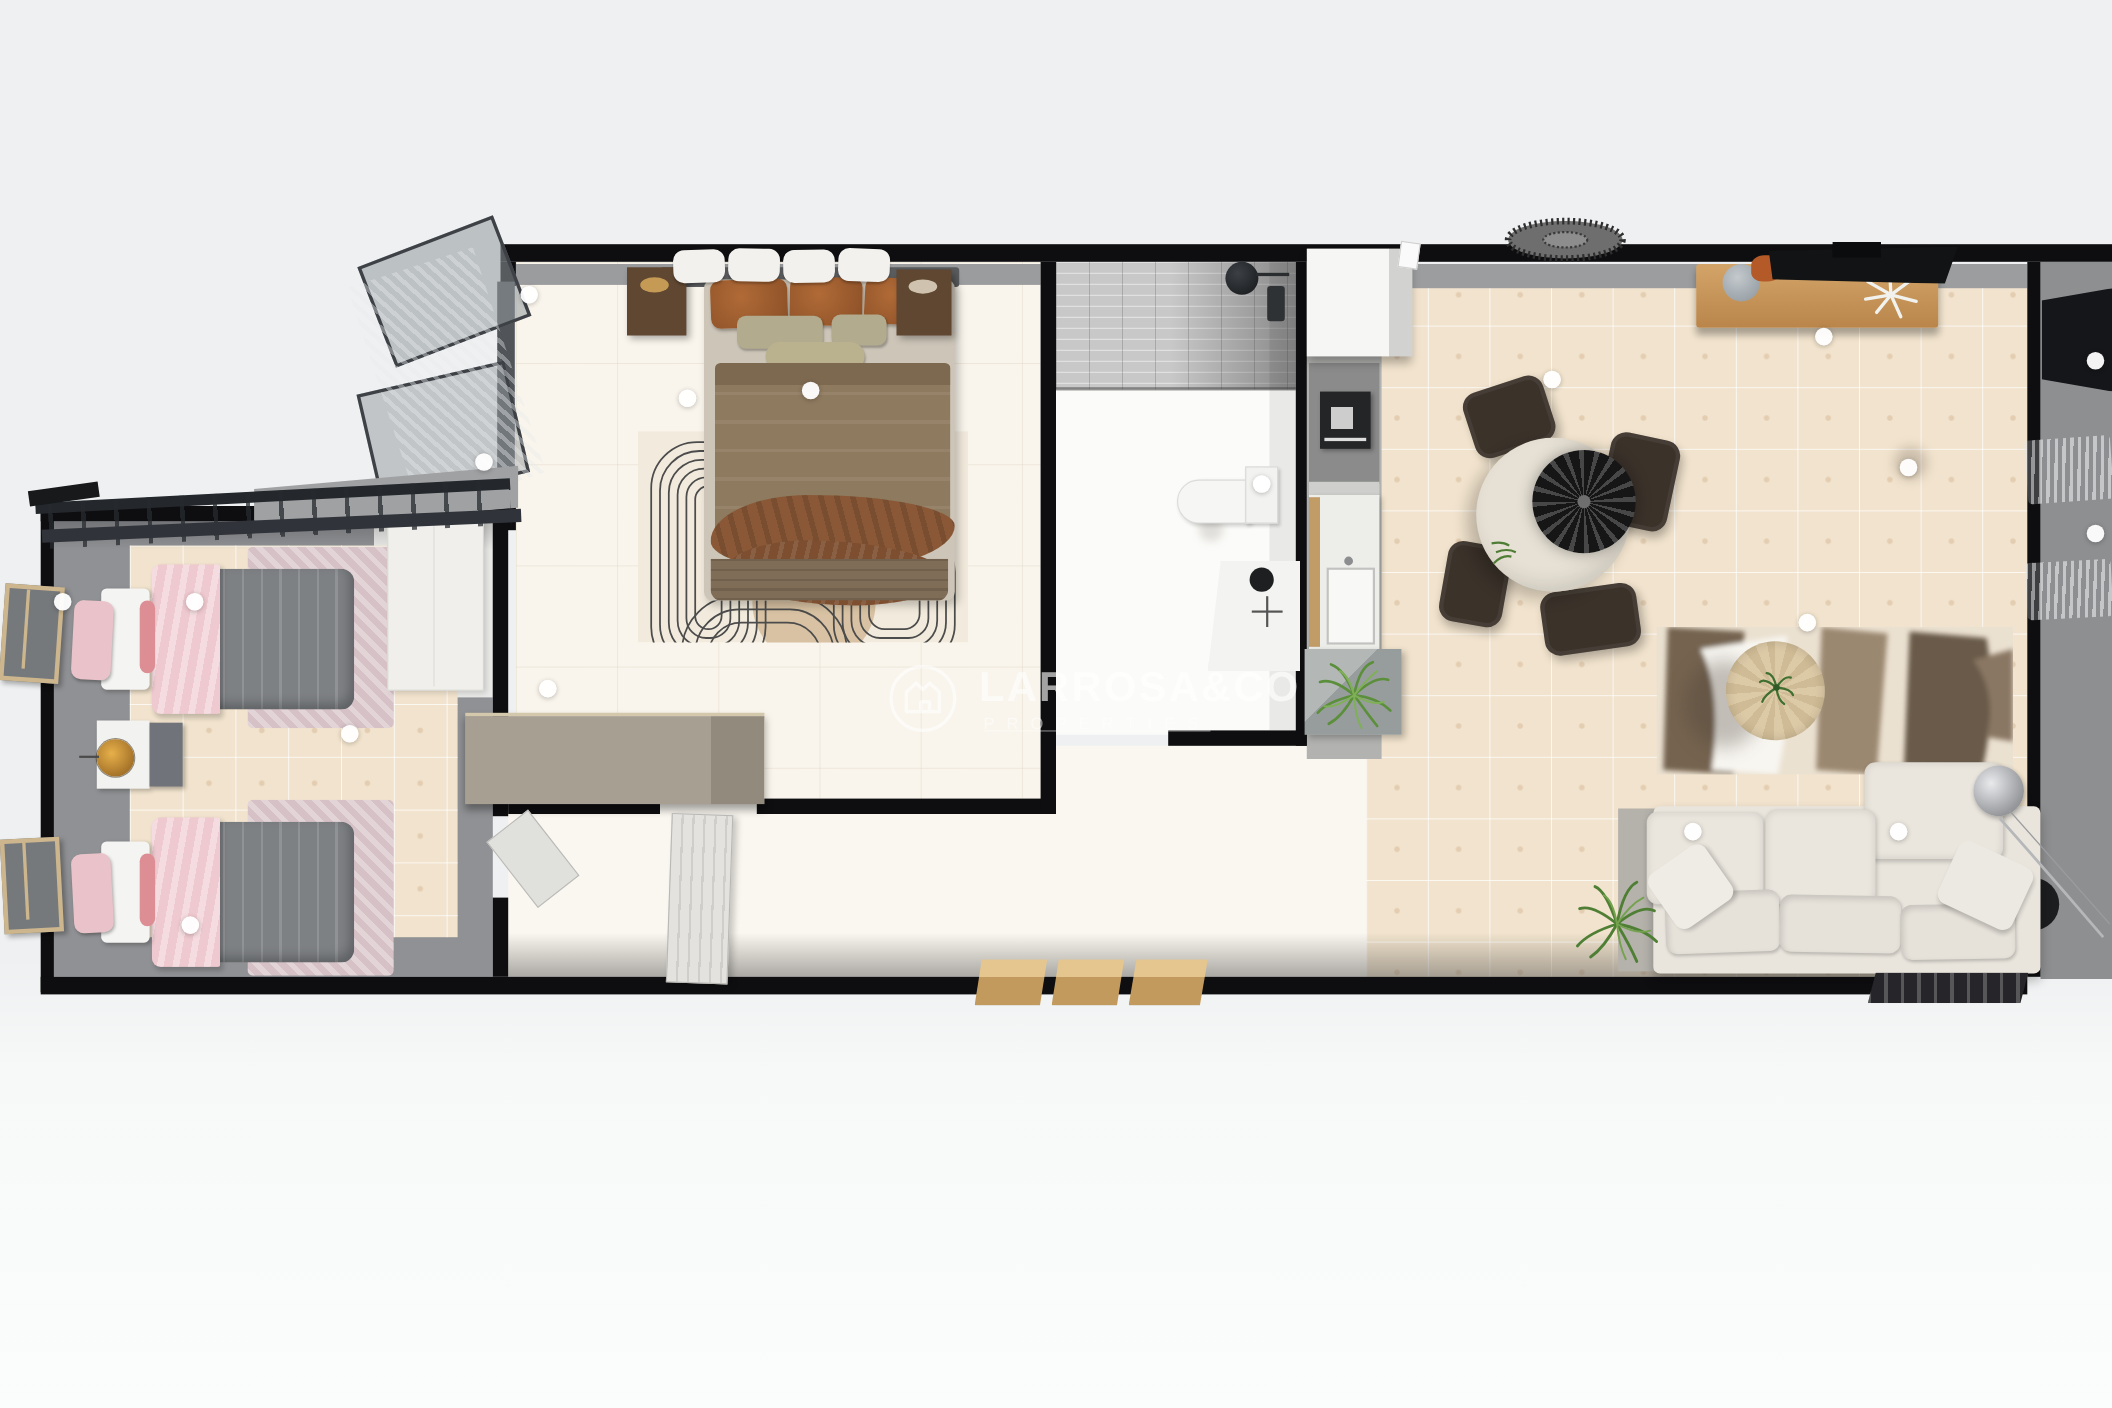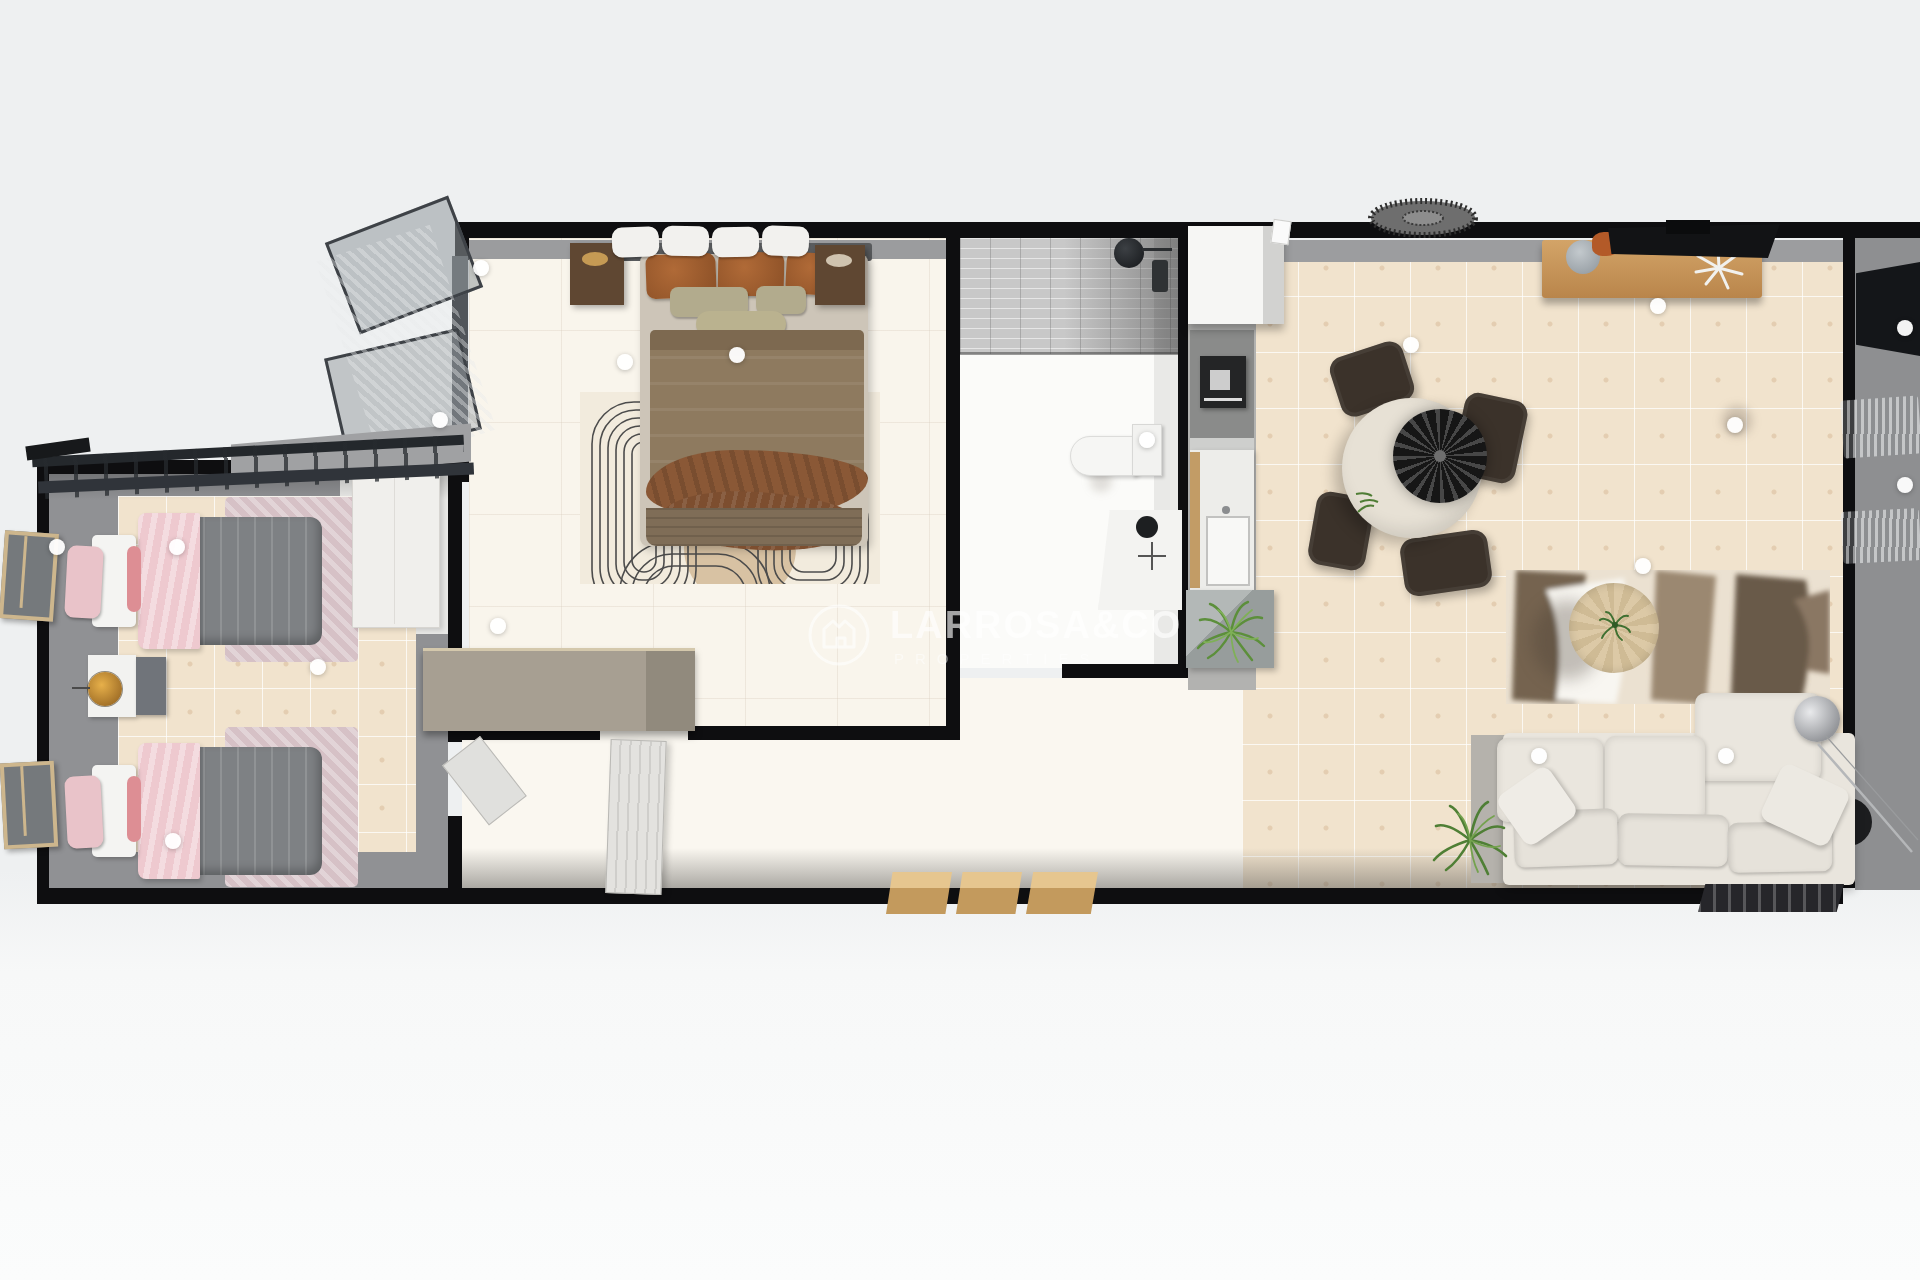--- a/index.html
+++ b/index.html
@@ -26,21 +26,21 @@
   .rust{position:absolute;background:radial-gradient(circle at 40% 35%,#b06a37,#8a4f26);
     border-radius:9px;box-shadow:1px 2px 3px rgba(0,0,0,.3);}
   .sage{position:absolute;background:#b2ab8d;border-radius:8px;box-shadow:1px 2px 2px rgba(0,0,0,.25);}
   .cushion{position:absolute;background:#eae6de;border-radius:10px;
     box-shadow:inset 0 0 8px rgba(0,0,0,.12),1px 2px 4px rgba(0,0,0,.18);}
   .seatc{position:absolute;background:#e6e2da;border-radius:10px;
     box-shadow:inset 2px 3px 6px rgba(0,0,0,.14),1px 2px 3px rgba(0,0,0,.2);}
   .wm-title{position:absolute;left:84px;top:4px;font-weight:bold;font-size:38px;
     letter-spacing:2px;color:rgba(255,255,255,.62);white-space:nowrap;}
   .wm-sub{position:absolute;left:88px;top:50px;font-size:15px;letter-spacing:11px;
-    color:rgba(255,255,255,.5);white-space:nowrap;}
+    color:rgba(255,255,255,.5);white-space:nowrap;text-decoration:underline;}
   .matstep{position:absolute;background:linear-gradient(180deg,#e6c68f 0 38%,#c39a5d 38% 100%);
     clip-path:polygon(10% 0,100% 0,90% 100%,0 100%);box-shadow:0 3px 4px rgba(0,0,0,.2);}
   .curtain{position:absolute;background:repeating-linear-gradient(95deg,rgba(228,230,231,.75) 0 3px,rgba(138,142,145,.45) 3px 7px);
     border-radius:4px;opacity:.85;}
 </style>
 </head>
 <body>
 
 <div id="stage">
 

